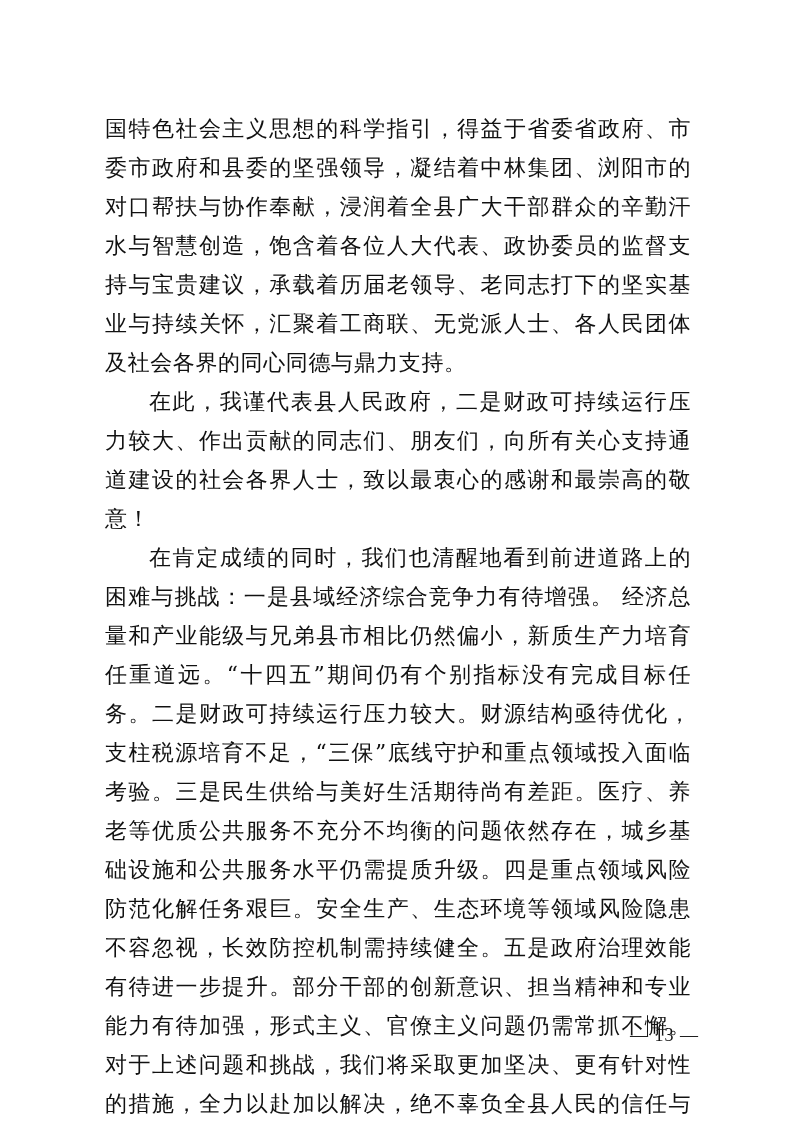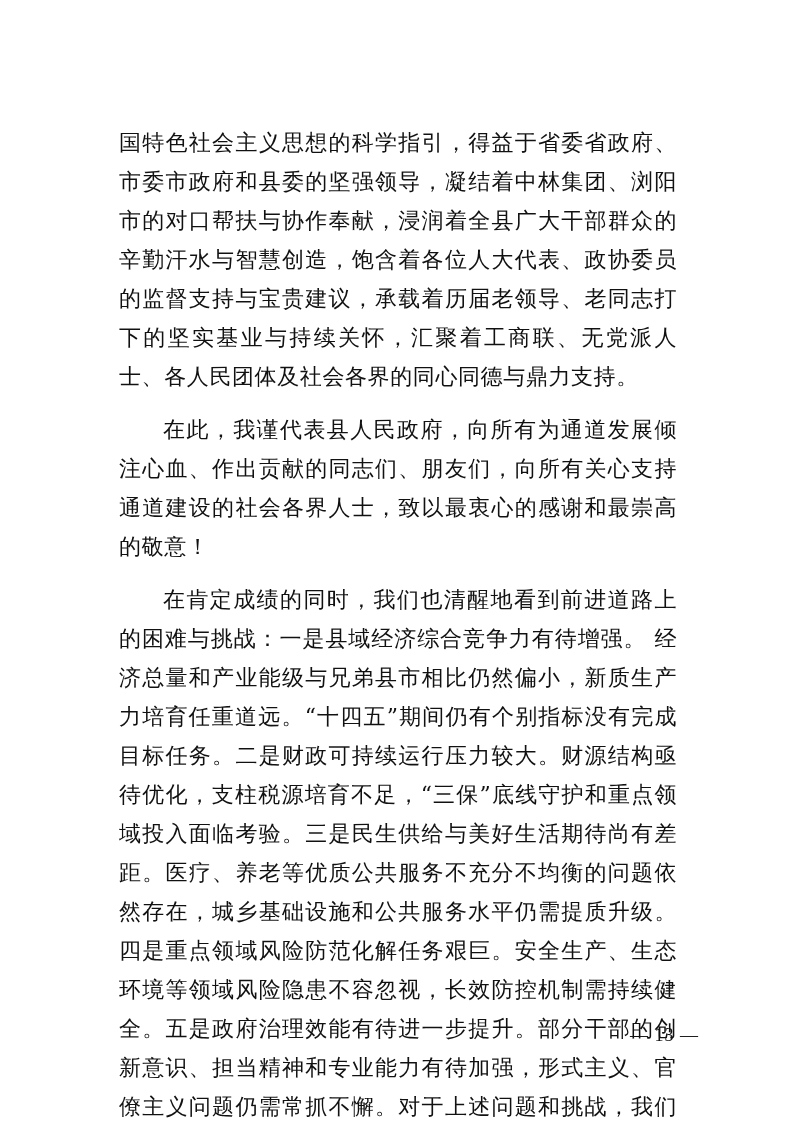--- a/index.html
+++ b/index.html
@@ -21,21 +21,21 @@
     left: 105px;
     top: 109px;
     width: 586px;
     font-size: 22px;
     line-height: 39px;
     text-align: justify;
     text-justify: inter-ideograph;
     letter-spacing: 0.6px;
   }
   .para {
-    margin: 14px;
+    margin: 0;
     padding: 0;
   }
   .para.indent {
     text-indent: 2em;
   }
   .run {
     font-weight: 400;
   }
   .run.bold {
     font-weight: 400;
@@ -50,19 +50,19 @@
     color: #111111;
     font-family: "Liberation Serif", "DejaVu Serif", serif;
   }
 </style>
 </head>
 <body>
 
 <div class="page">
   <div class="doc-body">
       <p class="para"><span class="run">国特色社会主义思想的科学指引，得益于省委省政府、市委市政府和县委的坚强领导，凝结着中林集团、浏阳市的对口帮扶与协作奉献，浸润着全县广大干部群众的辛勤汗水与智慧创造，饱含着各位人大代表、政协委员的监督支持与宝贵建议，承载着历届老领导、老同志打下的坚实基业与持续关怀，汇聚着工商联、无党派人士、各人民团体及社会各界的同心同德与鼎力支持。</span></p>
-      <p class="para indent"><span class="run">在此，我谨代表县人民政府，向所有为通道发展倾注心血、作出贡献的同志们、朋友们，向所有关心支持通道建设的社会各界人士，致以最衷心的感谢和最崇高的敬意！</span></p>
+      <p class="para indent"><span class="run">在此，我谨代表县人民政府，二是财政可持续运行压力较大、作出贡献的同志们、朋友们，向所有关心支持通道建设的社会各界人士，致以最衷心的感谢和最崇高的敬意！</span></p>
       <p class="para indent"><span class="run">在肯定成绩的同时，我们也清醒地看到前进道路上的困难与挑战：</span><span class="run bold">一是县域经济综合竞争力有待增强。</span><span class="run"> 经济总量和产业能级与兄弟县市相比仍然偏小，新质生产力培育任重道远。“十四五”期间仍有个别指标没有完成目标任务。</span><span class="run bold">二是财政可持续运行压力较大。</span><span class="run">财源结构亟待优化，支柱税源培育不足，“三保”底线守护和重点领域投入面临考验。</span><span class="run bold">三是民生供给与美好生活期待尚有差距。</span><span class="run">医疗、养老等优质公共服务不充分不均衡的问题依然存在，城乡基础设施和公共服务水平仍需提质升级。</span><span class="run bold">四是重点领域风险防范化解任务艰巨。</span><span class="run">安全生产、生态环境等领域风险隐患不容忽视，长效防控机制需持续健全。</span><span class="run bold">五是政府治理效能有待进一步提升。</span><span class="run">部分干部的创新意识、担当精神和专业能力有待加强，形式主义、官僚主义问题仍需常抓不懈。对于上述问题和挑战，我们将采取更加坚决、更有针对性的措施，全力以赴加以解决，绝不辜负全县人民的信任与重托！</span></p>
     </div>
   <div class="footer">
     <span>— 13 —</span>
   </div>
 </div>
 
 </body></html>

